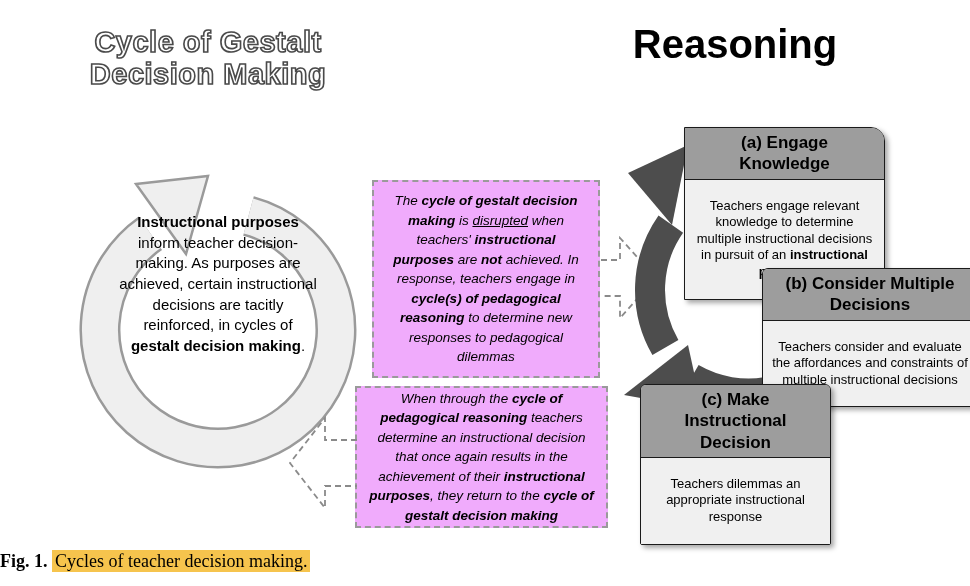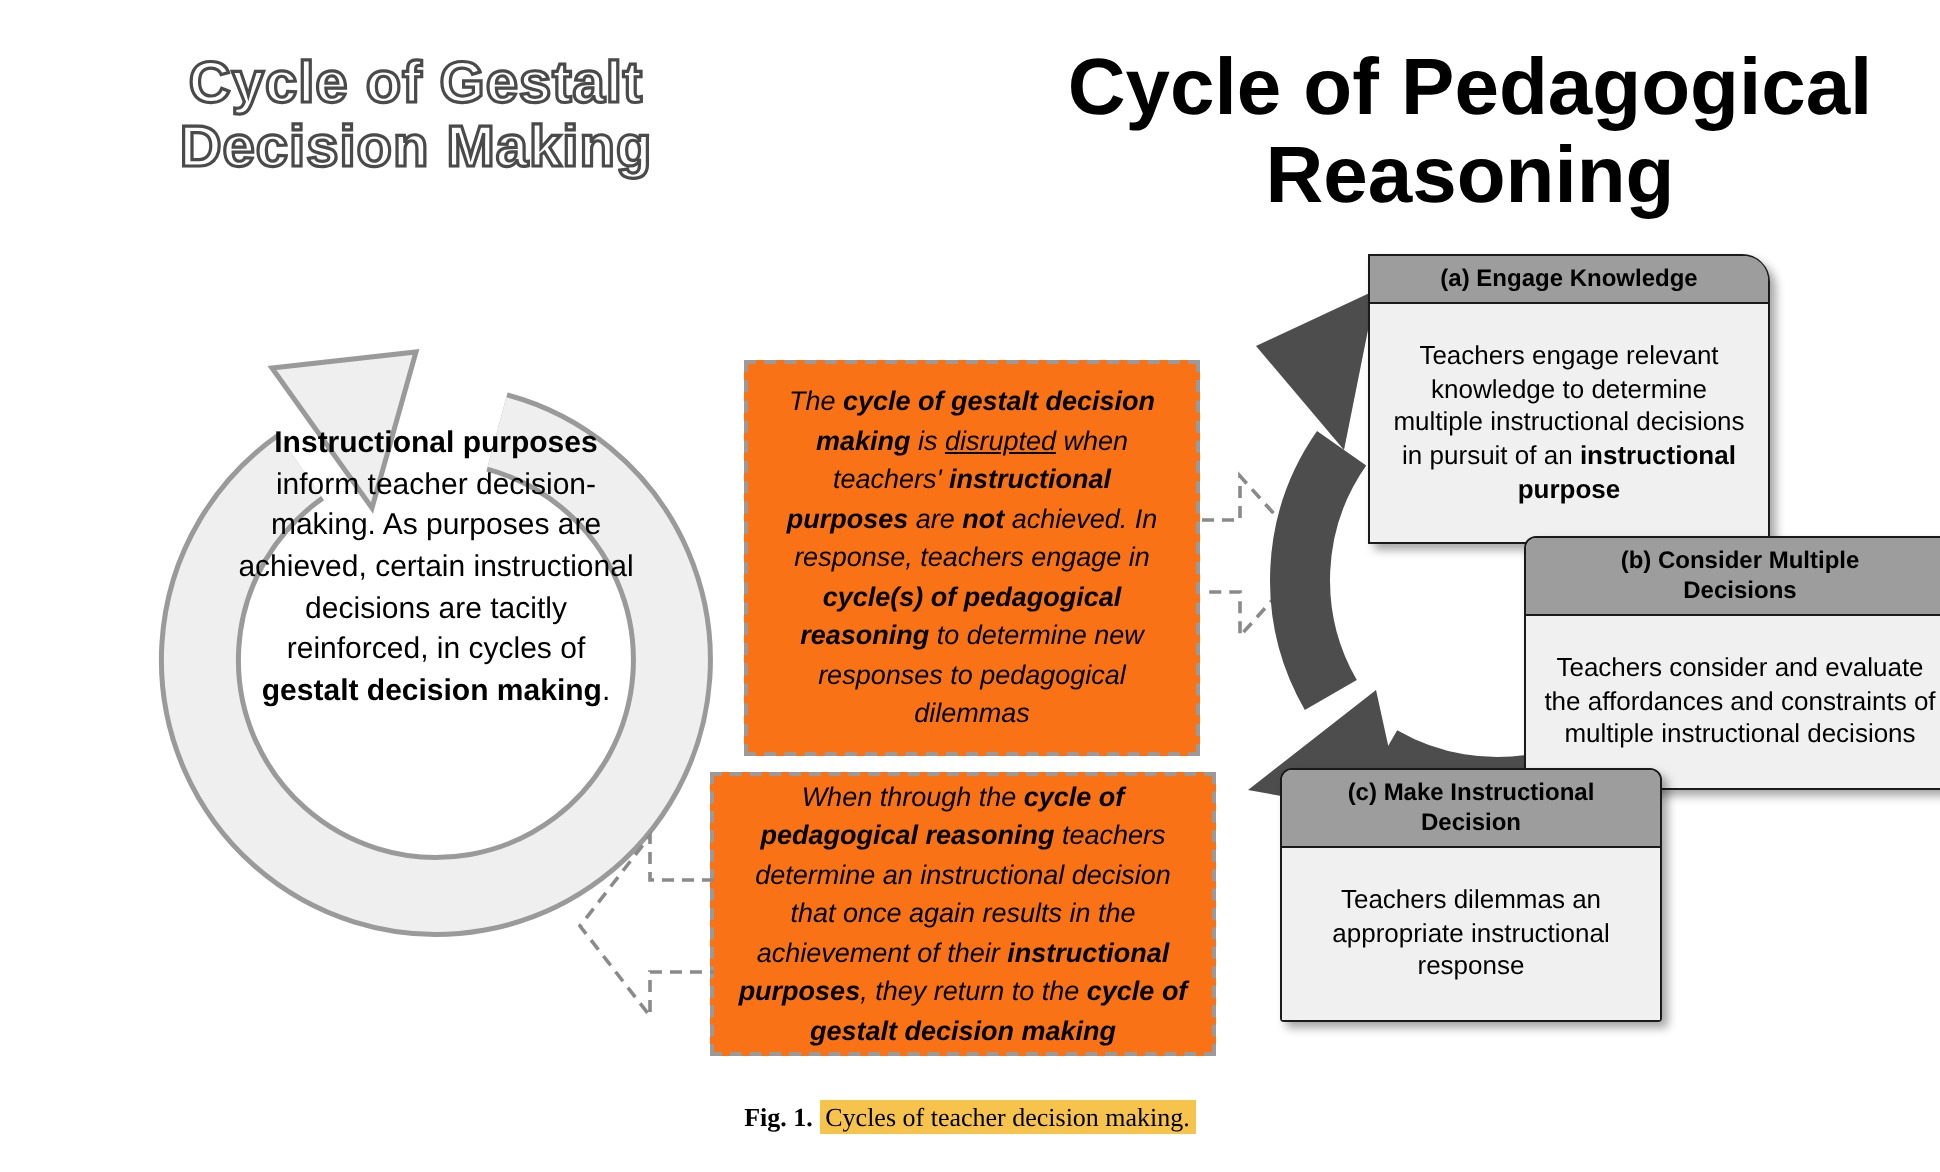--- a/index.html
+++ b/index.html
@@ -21,64 +21,63 @@
   
   .ring-svg{position:absolute;left:48px;top:160px;}
   .ring-text{
     position:absolute;left:118px;top:212px;width:200px;text-align:center;
     font-size:15px;line-height:1.38;
   }
   .b{font-weight:bold;}
   .u{text-decoration:underline;}
   
   .note{
-    position:absolute;border:2px dashed #9a9a9a;background:#f97316;
+    position:absolute;border:2px dashed #9a9a9a;background:#f0abfc;
     font-style:italic;font-size:13.5px;line-height:1.45;text-align:center;
     padding:10px 12px;box-sizing:border-box;
   }
   .note-top{left:372px;top:180px;width:228px;height:198px;display:flex;align-items:center;}
   .note-bottom{left:355px;top:386px;width:253px;height:142px;display:flex;align-items:center;}
   .connectors{position:absolute;left:0;top:0;pointer-events:none;}
   
   .cycle-svg{position:absolute;left:600px;top:125px;}
   .pbox{
     position:absolute;border:1.3px solid #1a1a1a;background:#ededed;
     box-shadow:3px 3px 5px rgba(0,0,0,.35);text-align:center;box-sizing:border-box;
   }
   .pbox .hdr{
     background:#9d9d9d;border-bottom:1.3px solid #1a1a1a;
-    font-weight:bold;font-size:12px;line-height:1.25;padding:4px 22px;
+    font-weight:bold;font-size:17px;line-height:1.25;padding:4px 22px;
   }
   .pbox .bdy{font-size:13px;line-height:1.28;padding:18px 8px;background:#f0f0f0;}
   .box-a{left:684px;top:127px;width:201px;border-top-right-radius:14px;}
   .box-a .hdr{border-top-right-radius:12px;}
   .box-b{left:762px;top:268px;width:216px;border-radius:6px 6px 2px 2px;}
   .box-b .hdr{border-radius:5px 5px 0 0;}
   .box-c{left:640px;top:384px;width:191px;border-radius:6px 6px 2px 2px;}
   .box-c .hdr{border-radius:5px 5px 0 0;}
   
   .caption{
-    position:absolute;left:0;right:0;top:551px;text-align:center;
-    font-family:"Liberation Serif",serif;font-size:13px;
+    position:absolute;left:0;right:0;top:551px;text-align:left;
+    font-family:"Liberation Serif",serif;font-size:18px;
   }
   .caption .fig{font-weight:bold;}
   .caption .hl{background:#f6c44d;padding:1px 3px;}
 </style>
 </head>
 <body>
 
 <div id="canvas">
 
   <div class="left-title">
     <div>Cycle of Gestalt</div>
     <div>Decision Making</div>
   </div>
 
   <div class="right-title">
-    <div>Cycle of Pedagogical</div>
     <div>Reasoning</div>
   </div>
 
   <svg class="ring-svg" width="340" height="340" viewBox="0 0 340 340">
     <path d="M200.5,56 A118,118 0 1 1 102.3,73.3" fill="none" stroke="#9a9a9a" stroke-width="41"></path>
     <path d="M200.5,56 A118,118 0 1 1 102.3,73.3" fill="none" stroke="#efefef" stroke-width="36"></path>
     <polygon points="88,24 160,16 138,94" fill="#efefef" stroke="#9a9a9a" stroke-width="2.5"></polygon>
   </svg>
 
   <div class="ring-text">

